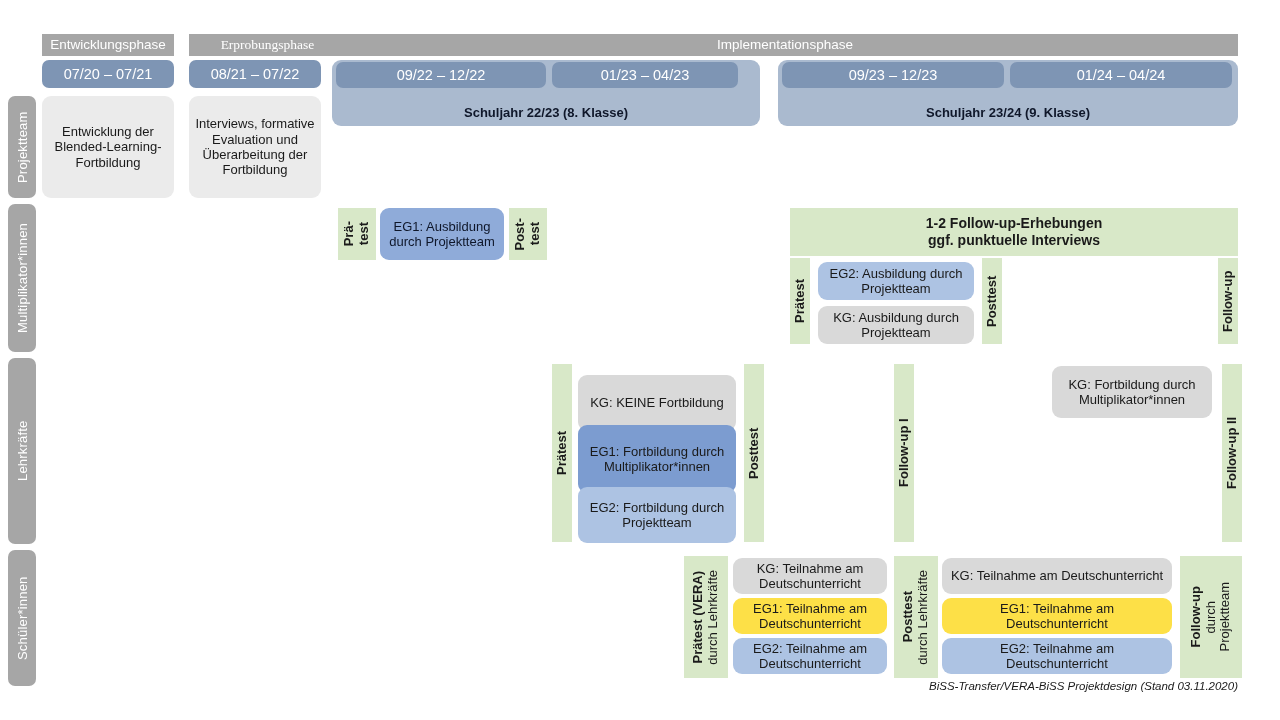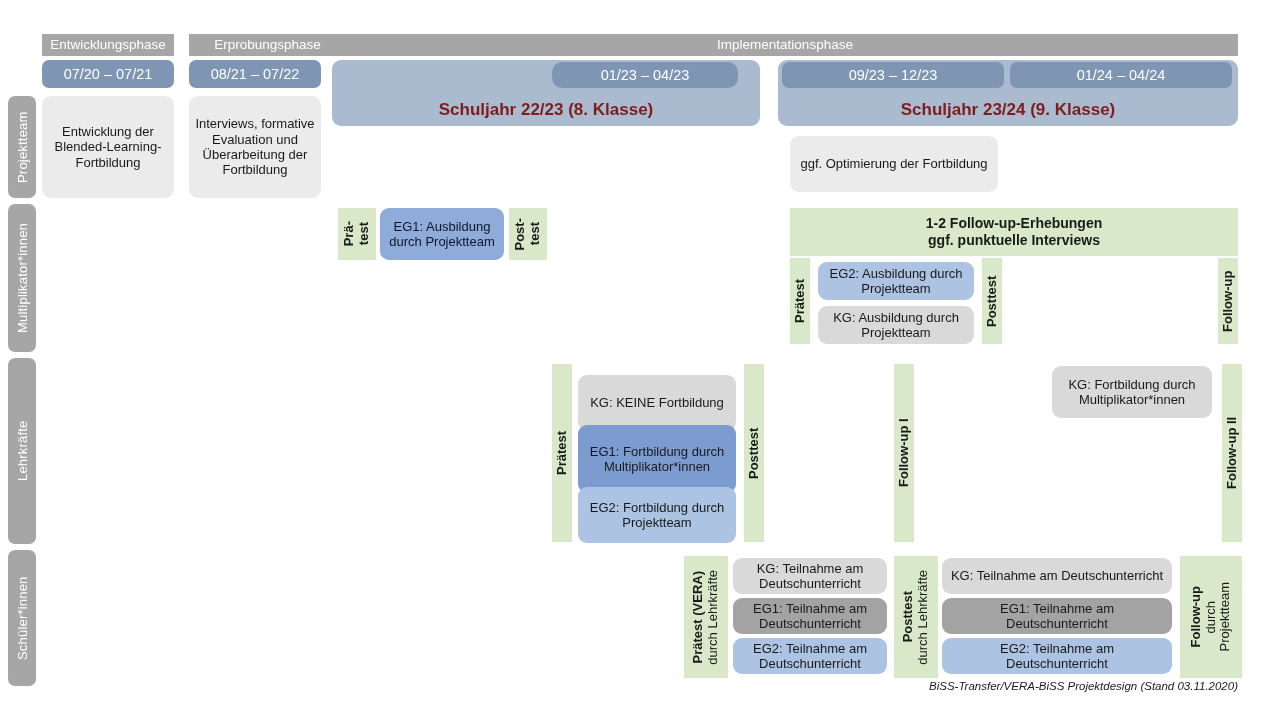--- a/index.html
+++ b/index.html
@@ -24,23 +24,23 @@
     text-align:center; line-height:1.1;
   }
   .date-bar {
     background:#7e95b4; color:#ffffff;
     border-radius:7px;
     font-size:14.5px; font-weight:400;
     display:flex; align-items:center; justify-content:center;
     text-align:center;
   }
   .year-band {
-    background:#aabacf; color:#7f1d1d;
+    background:#aabacf; color:#0f172a;
     border-radius:9px;
-    font-size:17px; font-weight:bold;
+    font-size:13px; font-weight:bold;
     display:flex; align-items:flex-end; justify-content:center;
     padding-bottom:6px;
     text-align:center;
   }
   .row-label {
     background:#a6a6a6; color:#ffffff;
     border-radius:7px;
     font-size:13px;
     display:flex; align-items:center; justify-content:center;
     text-align:center;
@@ -51,21 +51,21 @@
     border-radius:9px;
     display:flex; align-items:center; justify-content:center;
     text-align:center; line-height:1.18;
     font-size:13px; padding:2px 6px;
   }
   .card.grey-soft { background:#ebebeb; color:#1a1a1a; }
   .card.grey      { background:#d9d9d9; color:#1a1a1a; }
   .card.blue-dark { background:#7c9cd0; color:#1a1a1a; }
   .card.blue-mid  { background:#8fabd9; color:#0f172a; }
   .card.blue-light{ background:#adc3e3; color:#1a1a1a; }
-  .card.blue-eg1-s{ background:#a3a3a3; color:#1a1a1a; }
+  .card.blue-eg1-s{ background:#fde047; color:#1a1a1a; }
 
   .greenband {
     background:#d8e8c8; color:#1a1a1a;
     display:flex; align-items:center; justify-content:center;
     text-align:center; line-height:1.25;
     font-size:14px; font-weight:bold;
   }
   .vstrip {
     background:#d8e8c8; color:#1a1a1a;
     display:flex; align-items:center; justify-content:center;
@@ -90,48 +90,48 @@
     text-align:right; white-space:nowrap;
   }
 </style>
 </head>
 <body>
 
 <div id="stage">
 
   <div class="abs phase-head" style="left:42px; top:34px; width:132px; height:22px;">Entwicklungsphase</div>
 
-  <div class="abs phase-head" style="left:189px; top:34px; width:157px; height:22px;">Erprobungsphase</div>
+  <div class="abs phase-head" style="left:189px; top:34px; width:157px; height:22px;font-family:Liberation Serif, serif;">Erprobungsphase</div>
 
   <div class="abs phase-head" style="left:332px; top:34px; width:906px; height:22px;">Implementationsphase</div>
 
   <div class="abs date-bar" style="left:42px; top:60px; width:132px; height:28px;">07/20 – 07/21</div>
 
   <div class="abs date-bar" style="left:189px; top:60px; width:132px; height:28px;">08/21 – 07/22</div>
 
   <div class="abs year-band" style="left:332px; top:60px; width:428px; height:66px;">Schuljahr 22/23 (8. Klasse)</div>
-  <div class="abs date-bar" style="left:552px; top:62px; width:186px; height:26px;border-radius:10px;">01/23 – 04/23</div>
+  <div class="abs date-bar" style="left:336px; top:62px; width:210px; height:26px;">09/22 – 12/22</div>
+  <div class="abs date-bar" style="left:552px; top:62px; width:186px; height:26px;">01/23 – 04/23</div>
 
   <div class="abs year-band" style="left:778px; top:60px; width:460px; height:66px;">Schuljahr 23/24 (9. Klasse)</div>
   <div class="abs date-bar" style="left:782px; top:62px; width:222px; height:26px;">09/23 – 12/23</div>
   <div class="abs date-bar" style="left:1010px; top:62px; width:222px; height:26px;">01/24 – 04/24</div>
 
   <div class="abs row-label" style="left:8px; top:96px; width:28px; height:102px;">Projektteam</div>
 
   <div class="abs row-label" style="left:8px; top:204px; width:28px; height:148px;">Multiplikator*innen</div>
 
   <div class="abs row-label" style="left:8px; top:358px; width:28px; height:186px;">Lehrkräfte</div>
 
   <div class="abs row-label" style="left:8px; top:550px; width:28px; height:136px;">Schüler*innen</div>
 
   <div class="abs card grey-soft" style="left:42px; top:96px; width:132px; height:102px;">Entwicklung der Blended-Learning-Fortbildung</div>
 
   <div class="abs card grey-soft" style="left:189px; top:96px; width:132px; height:102px;">Interviews, formative Evaluation und Überarbeitung der Fortbildung</div>
 
-  <div class="abs card grey-soft" style="left:790px; top:136px; width:208px; height:56px;">ggf. Optimierung der Fortbildung</div>
 
   <div class="abs vstrip two-line" style="left:338px; top:208px; width:38px; height:52px;">
     <span class="vcol bold">Prä-</span>
     <span class="vcol bold">test</span>
   </div>
 
   <div class="abs card blue-mid" style="left:380px; top:208px; width:124px; height:52px;">EG1: Ausbildung durch Projektteam</div>
 
   <div class="abs vstrip two-line" style="left:509px; top:208px; width:38px; height:52px;">
     <span class="vcol bold">Post-</span>

